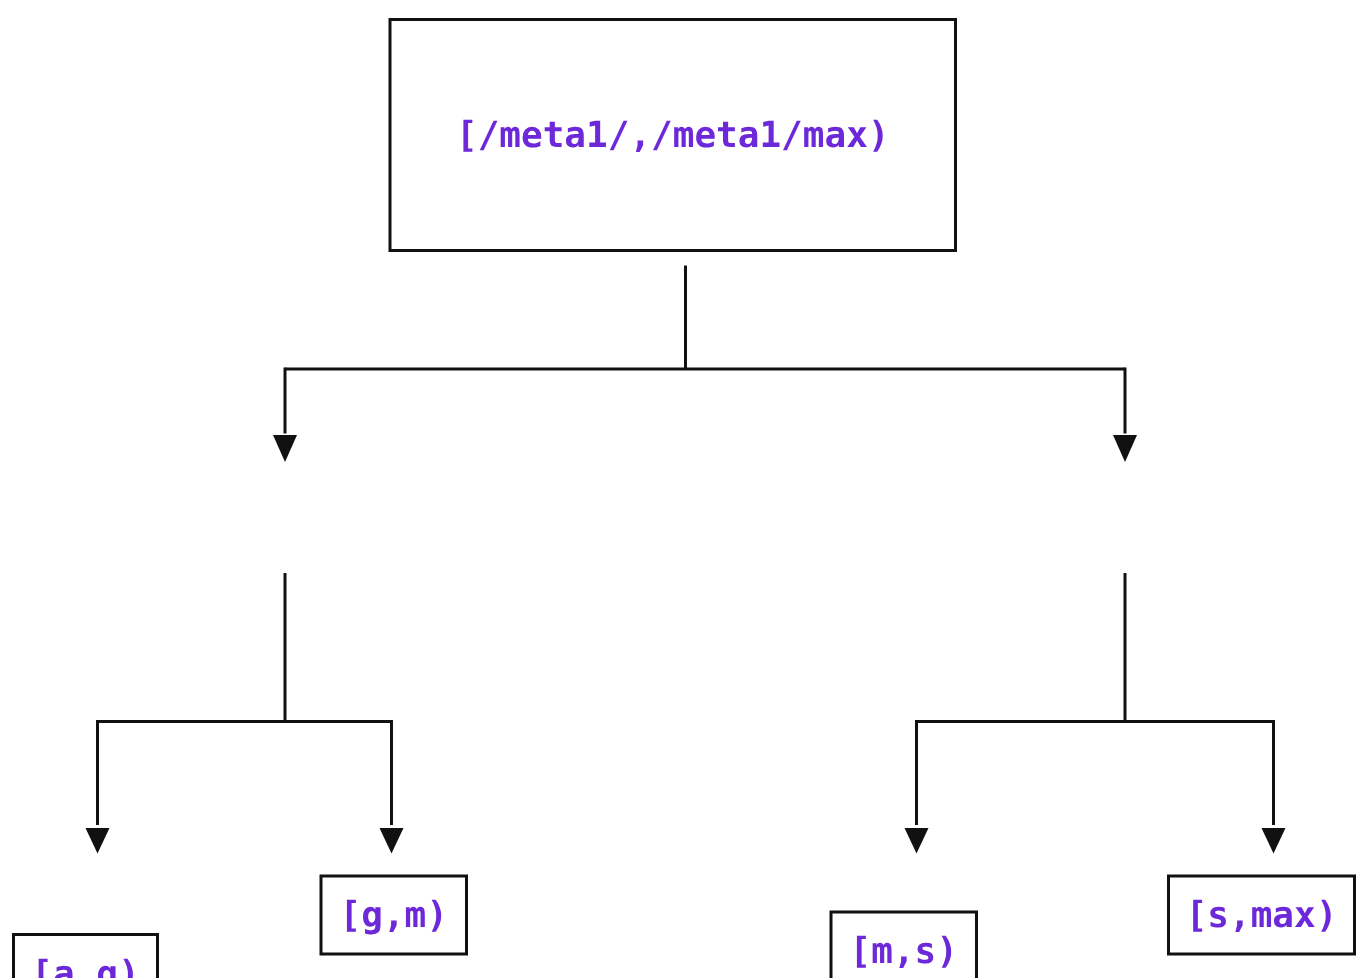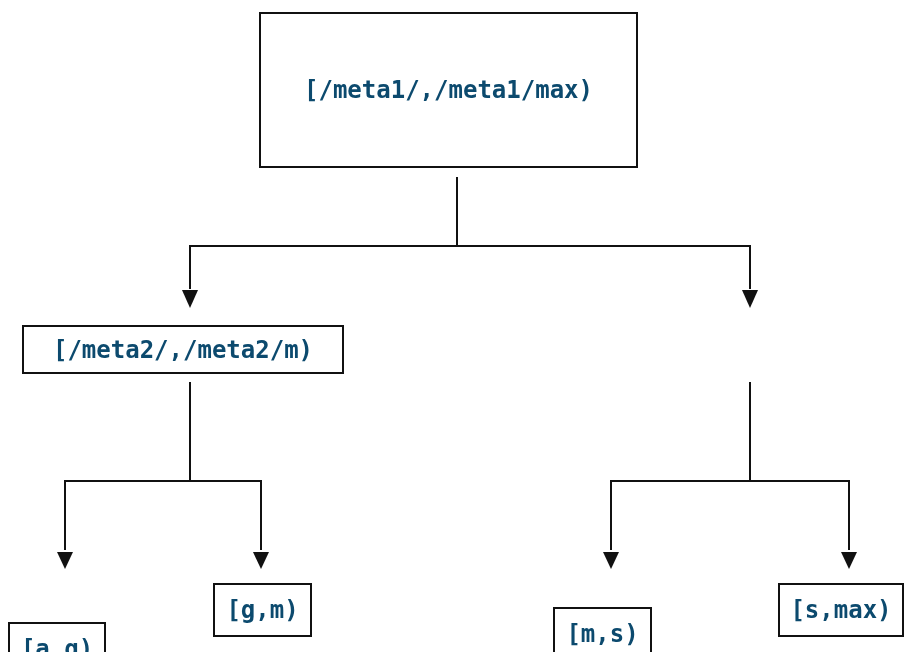--- a/index.html
+++ b/index.html
@@ -15,21 +15,21 @@
   .node {
     position: absolute;
     box-sizing: border-box;
     border: 2px solid #111111;
     background: #ffffff;
     display: flex;
     align-items: center;
     justify-content: center;
     font-weight: bold;
     font-size: 24px;
-    color: #0c4a6e;
+    color: #6d28d9;
     white-space: nowrap;
   }
   #node-root      { left: 259px; top: 12px;  width: 379px; height: 156px; }
   #node-l2-left   { left: 22px;  top: 325px; width: 322px; height: 49px; }
   #node-l2-right  { left: 582px; top: 325px; width: 318px; height: 49px; }
   #node-leaf-ag   { left: 8px;   top: 583px; width: 98px;  height: 54px; margin-top: 39px; }
   #node-leaf-gm   { left: 203px; top: 583px; width: 99px;  height: 54px; margin-left: 10px; }
   #node-leaf-ms   { left: 553px; top: 583px; width: 99px;  height: 54px; margin-top: 24px; }
   #node-leaf-smax { left: 778px; top: 583px; width: 126px; height: 54px; }
 </style>
@@ -60,23 +60,20 @@
       <polygon points="253,552 269,552 261,569"></polygon>
       <polygon points="603,552 619,552 611,569"></polygon>
       <polygon points="841,552 857,552 849,569"></polygon>
     </g>
   </svg>
 
   <div class="node" id="node-root">
     <span>[/meta1/,/meta1/max)</span>
   </div>
 
-  <div class="node" id="node-l2-left">
-    <span>[/meta2/,/meta2/m)</span>
-  </div>
 
 
   <div class="node" id="node-leaf-ag">
     <span>[a,g)</span>
   </div>
 
   <div class="node" id="node-leaf-gm">
     <span>[g,m)</span>
   </div>
 

